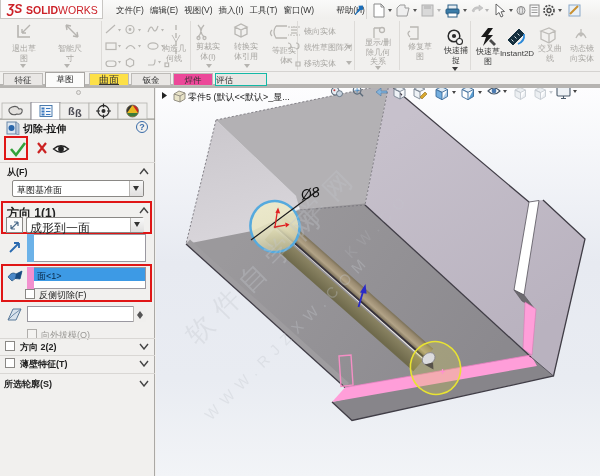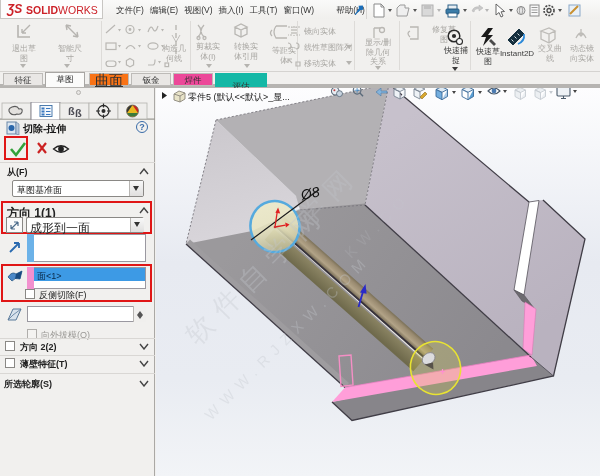--- a/index.html
+++ b/index.html
@@ -142,21 +142,21 @@
 <div class="abs" style="left:346px;top:61px;width:0;height:0;border:3px solid transparent;border-top:4px solid #b5b3af;"></div>
 
 <svg class="abs" style="left:366px;top:24px;" width="60" height="20" viewBox="0 0 60 20">
   <g stroke="#b9b7b3" fill="none" stroke-width="1.3">
     <path d="M8 4 l0 10 m0 -10 l6 0"></path>
     <circle cx="16" cy="6" r="2.5"></circle>
     <path d="M44 3 l8 0 l0 12 l-8 0 M44 7 q-4 2 0 6"></path>
   </g>
 </svg>
 <div class="abs lbl" style="left:358px;top:38px;width:40px;">显示/删<br>除几何<br>关系</div>
-<div class="abs lbl" style="left:400px;top:25px;width:40px;margin-left:24px;">修复草<br>图</div>
+<div class="abs lbl" style="left:400px;top:42px;width:40px;">修复草<br>图</div>
 <div class="abs" style="left:375px;top:66px;width:0;height:0;border:3px solid transparent;border-top:4px solid #b5b3af;"></div>
 
 <svg class="abs" style="left:446px;top:28px;" width="18" height="18" viewBox="0 0 18 18">
   <circle cx="8" cy="8" r="5.8" fill="none" stroke="#2a2a2a" stroke-width="1.5"></circle>
   <circle cx="8" cy="8" r="2.1" fill="#2a2a2a"></circle>
   <circle cx="13.5" cy="13.5" r="3" fill="#f6f6f6" stroke="#2a2a2a" stroke-width="1.1"></circle>
 </svg>
 <div class="abs dlbl" style="left:436px;top:46px;width:40px;">快速捕<br>捉</div>
 <div class="abs" style="left:452px;top:67px;width:0;height:0;border:3px solid transparent;border-top:4px solid #3a3a3a;"></div>
 
@@ -179,24 +179,24 @@
     <path d="M38 12 q5 -10 10 0 M43 3 l0 7 m-2 -2 l2 2 l2 -2"></path>
   </g>
 </svg>
 <div class="abs lbl" style="left:532px;top:44px;width:36px;">交叉曲<br>线</div>
 <div class="abs lbl" style="left:564px;top:44px;width:36px;">动态镜<br>向实体</div>
 
 <div class="abs" style="left:0;top:72px;width:600px;height:14px;background:#f1f0ee;"></div>
 <div class="abs" style="left:0;top:84px;width:600px;height:4px;background:#b6b4b1;"></div>
 <div class="abs" style="left:3px;top:73px;width:40px;height:13px;background:#e9e7e5;border:1px solid #bdbbb8;font-size:8.5px;text-align:center;line-height:12px;color:#333;">特征</div>
 <div class="abs" style="left:45px;top:72px;width:40px;height:15px;background:#fbfbfa;border:1px solid #a8a6a3;border-bottom:none;font-size:8.5px;text-align:center;line-height:13px;color:#222;">草图</div>
-<div class="abs" style="left:89px;top:73px;width:40px;height:13px;background:#f97316;border:1px solid #bdbbb8;font-size:14px;text-align:center;line-height:12px;color:#333;text-decoration:underline;">曲面</div>
+<div class="abs" style="left:89px;top:73px;width:40px;height:13px;background:#fde047;border:1px solid #bdbbb8;font-size:10px;text-align:center;line-height:12px;color:#333;text-decoration:underline;">曲面</div>
 <div class="abs" style="left:131px;top:73px;width:40px;height:13px;background:#e9e7e5;border:1px solid #bdbbb8;font-size:8.5px;text-align:center;line-height:12px;color:#333;">钣金</div>
 <div class="abs" style="left:173px;top:73px;width:40px;height:13px;background:#ec4899;border:1px solid #bdbbb8;font-size:8.5px;text-align:center;line-height:12px;color:#333;">焊件</div>
-<div class="abs" style="left:215px;top:73px;width:52px;height:13px;background:#e9e7e5;border:7px solid #14b8a6;font-size:8.5px;text-align:center;line-height:12px;color:#333;">评估</div>
+<div class="abs" style="left:215px;top:73px;width:52px;height:13px;background:#e9e7e5;border:1px solid #14b8a6;font-size:8.5px;text-align:left;line-height:12px;color:#333;">评估</div>
 
 <div class="abs" style="left:0;top:88px;width:155px;height:388px;background:#f1f0ee;border-right:1px solid #aaa8a5;"></div>
 <div class="abs" style="left:76px;top:90px;width:5px;height:5px;border:1px solid #b5b3b0;border-radius:50%;background:#e8e6e4;"></div>
 
 <div class="abs" style="left:0;top:103px;width:155px;height:16px;border-bottom:1px solid #98969ala;"></div>
 <svg class="abs" style="left:0;top:102px;" width="155" height="18" viewBox="0 0 155 18">
   <rect x="0" y="16.5" width="155" height="1.2" fill="#98968f"></rect>
   <g>
     <rect x="2" y="1" width="29" height="16" fill="#efeeec" stroke="#b5b3b0" stroke-width="0.8"></rect>
     <path d="M10 11 q-3 -4 2 -6 q5 -2 7 2 q4 -1 3 3 q-1 3 -5 2 q-4 2 -7 -1" fill="#e3e1de" stroke="#5a5a5a" stroke-width="1.1"></path>

